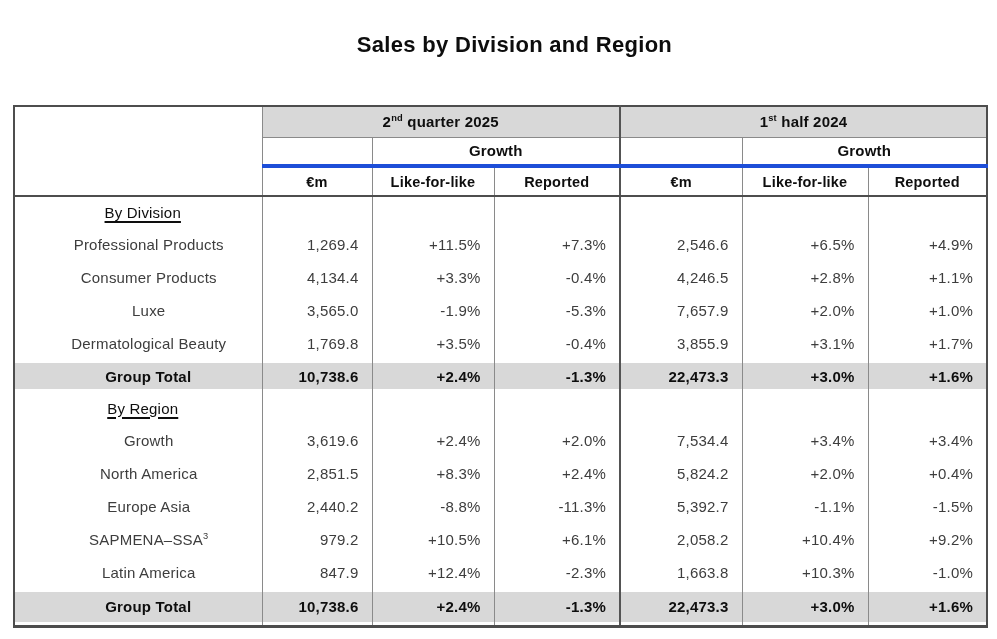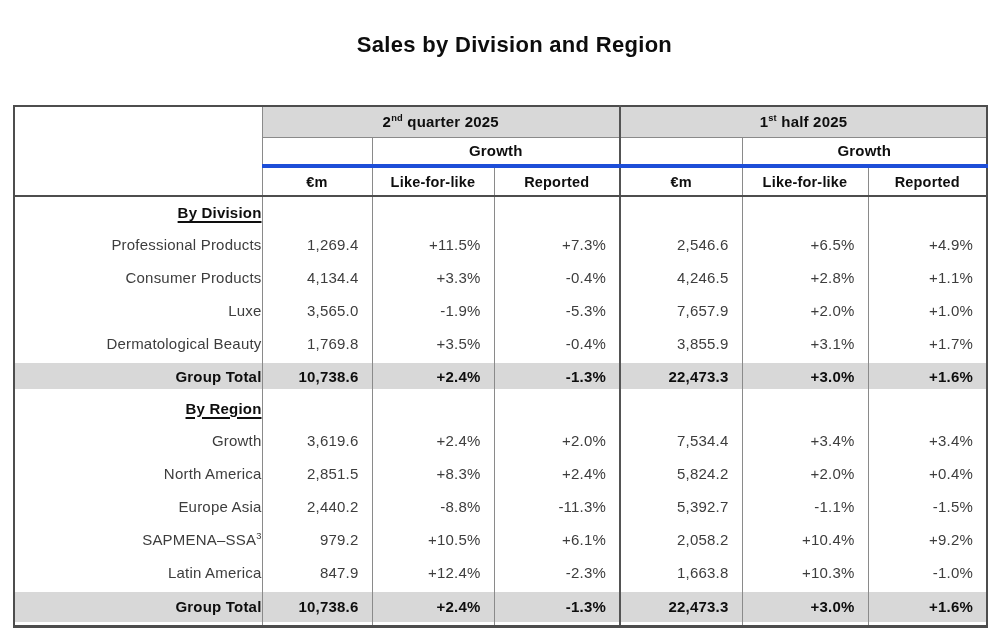--- a/index.html
+++ b/index.html
@@ -59,34 +59,34 @@
   tr.hr1 .period { background: #d8d8d8; border-bottom: 1px solid #8a8a8a; font-size: 15px; }
   tr.hr2 td, tr.hr2 th { border-bottom: 4px solid #1d4ed8; }
   tr.hr3 th { border-bottom: 2px solid #4d4d4d; font-size: 14.5px; }
   sup { font-size: 0.62em; }
   
   tr.secrow  { height: 32px; }
   tr.datarow { height: 33px; }
   tr.totrow  { height: 32px; }
   tr.totrow2 { height: 37px; }
   .lbl {
-    text-align: right;
+    text-align: center;
     padding-left: 21px;
     color: #3d3d3d;
     margin-top: 16px;
   }
   .num {
     text-align: right;
     padding-right: 13px;
     color: #3d3d3d;
   }
   .sec {
-    text-align: right;
+    text-align: center;
     padding-left: 9px;
-    font-weight: 700;
+    font-weight: 400;
     color: #0e0e0e;
   }
   .sec .u {
     text-decoration: underline;
     text-decoration-thickness: 1.5px;
     text-underline-offset: 3px;
   }
   tr.totrow td, tr.totrow2 td {
     font-weight: 700;
     color: #0e0e0e;
@@ -111,21 +111,21 @@
         <col style="width:122px">
         <col style="width:126px">
       <col style="width:122px">
         <col style="width:126px">
         <col style="width:119px">
     </colgroup>
     <thead>
       <tr class="hr1">
         <td class="corner" rowspan="3"></td>
         <th class="period v" colspan="3"><span>2</span><sup>nd</sup><span> quarter 2025</span></th>
-        <th class="period vm" colspan="3"><span>1</span><sup>st</sup><span> half 2025</span></th>
+        <th class="period vm" colspan="3"><span>1</span><sup>st</sup><span> half 2024</span></th>
       </tr>
       <tr class="hr2">
         <td class="v"></td>
         <th class="v" colspan="2">Growth</th>
         <td class="vm"></td>
         <th class="v" colspan="2">Growth</th>
       </tr>
       <tr class="hr3">
         <th class="v">€m</th>
         <th class="v">Like-for-like</th>

